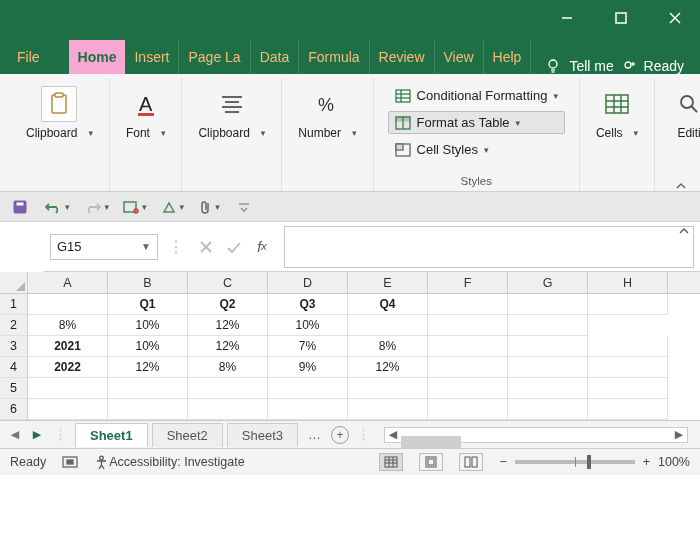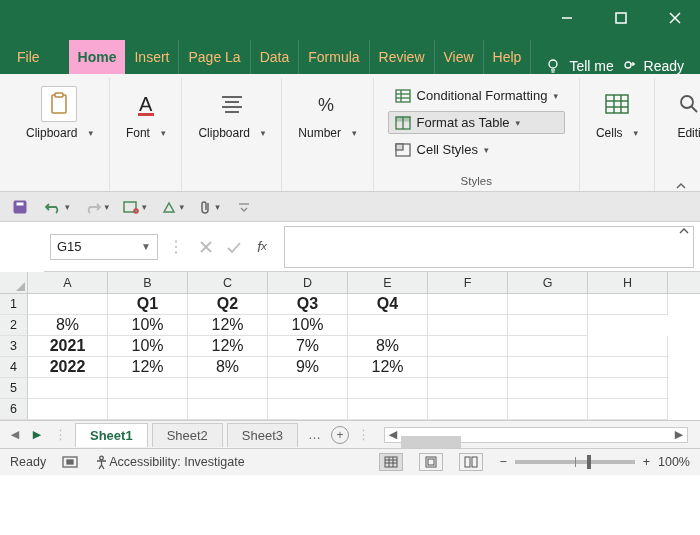--- a/index.html
+++ b/index.html
@@ -49,21 +49,21 @@
 .fbar .expand{ position:absolute; right:10px; top:4px; color:#555; }
 
 
 .gridwrap { height:148px; overflow:hidden; display:flex; flex-direction:column; }
 .colhdrs { display:flex; height:22px; background:#eef0ef; border-bottom:1px solid #ccc; }
 .corner { width:28px; border-right:1px solid #ccc; background:#eef0ef; position:relative; }
 .corner::after{ content:""; position:absolute; right:2px; bottom:2px; border-style:solid; border-width:0 0 9px 9px; border-color:transparent transparent #b5b5b5 transparent; }
 .colh { width:80px; border-right:1px solid #ccc; display:flex; align-items:center; justify-content:center; font-size:12.5px; color:#333; background:#eef0ef; }
 .row { display:flex; height:21px; }
 .rowh { width:28px; border-right:1px solid #ccc; border-bottom:1px solid #e0e0e0; background:#eef0ef; display:flex; align-items:center; justify-content:center; font-size:12.5px; }
-.cell { width:80px; border-right:1px solid #e0e0e0; border-bottom:1px solid #e0e0e0; display:flex; align-items:center; justify-content:center; font-size:16px;text-align:center; }
+.cell { width:80px; border-right:1px solid #e0e0e0; border-bottom:1px solid #e0e0e0; display:flex; align-items:center; justify-content:center; font-size:12px;text-align:center; }
 .bold { font-weight:700; }
 .gridbody { overflow:hidden; }
 
 
 .sheetbar { height:28px; border-top:1px solid #ccc; display:flex; align-items:center; background:#f3f3f3; padding:0 6px; gap:4px; }
 .navbtn { width:18px; height:18px; display:flex; align-items:center; justify-content:center; color:#777; font-size:11px; }
 .sheettab { padding:4px 14px; border:1px solid #ccc; border-bottom:none; background:#eee; font-size:13px; margin-top:0; color:#555; }
 .sheettab.active { background:#fff; color:#1e6f46; font-weight:700; }
 .sheetmore{ padding:0 6px; color:#666; }
 .addsheet{ width:18px;height:18px;border:1px solid #999;border-radius:50%;display:flex;align-items:center;justify-content:center;font-size:12px;color:#666;}

